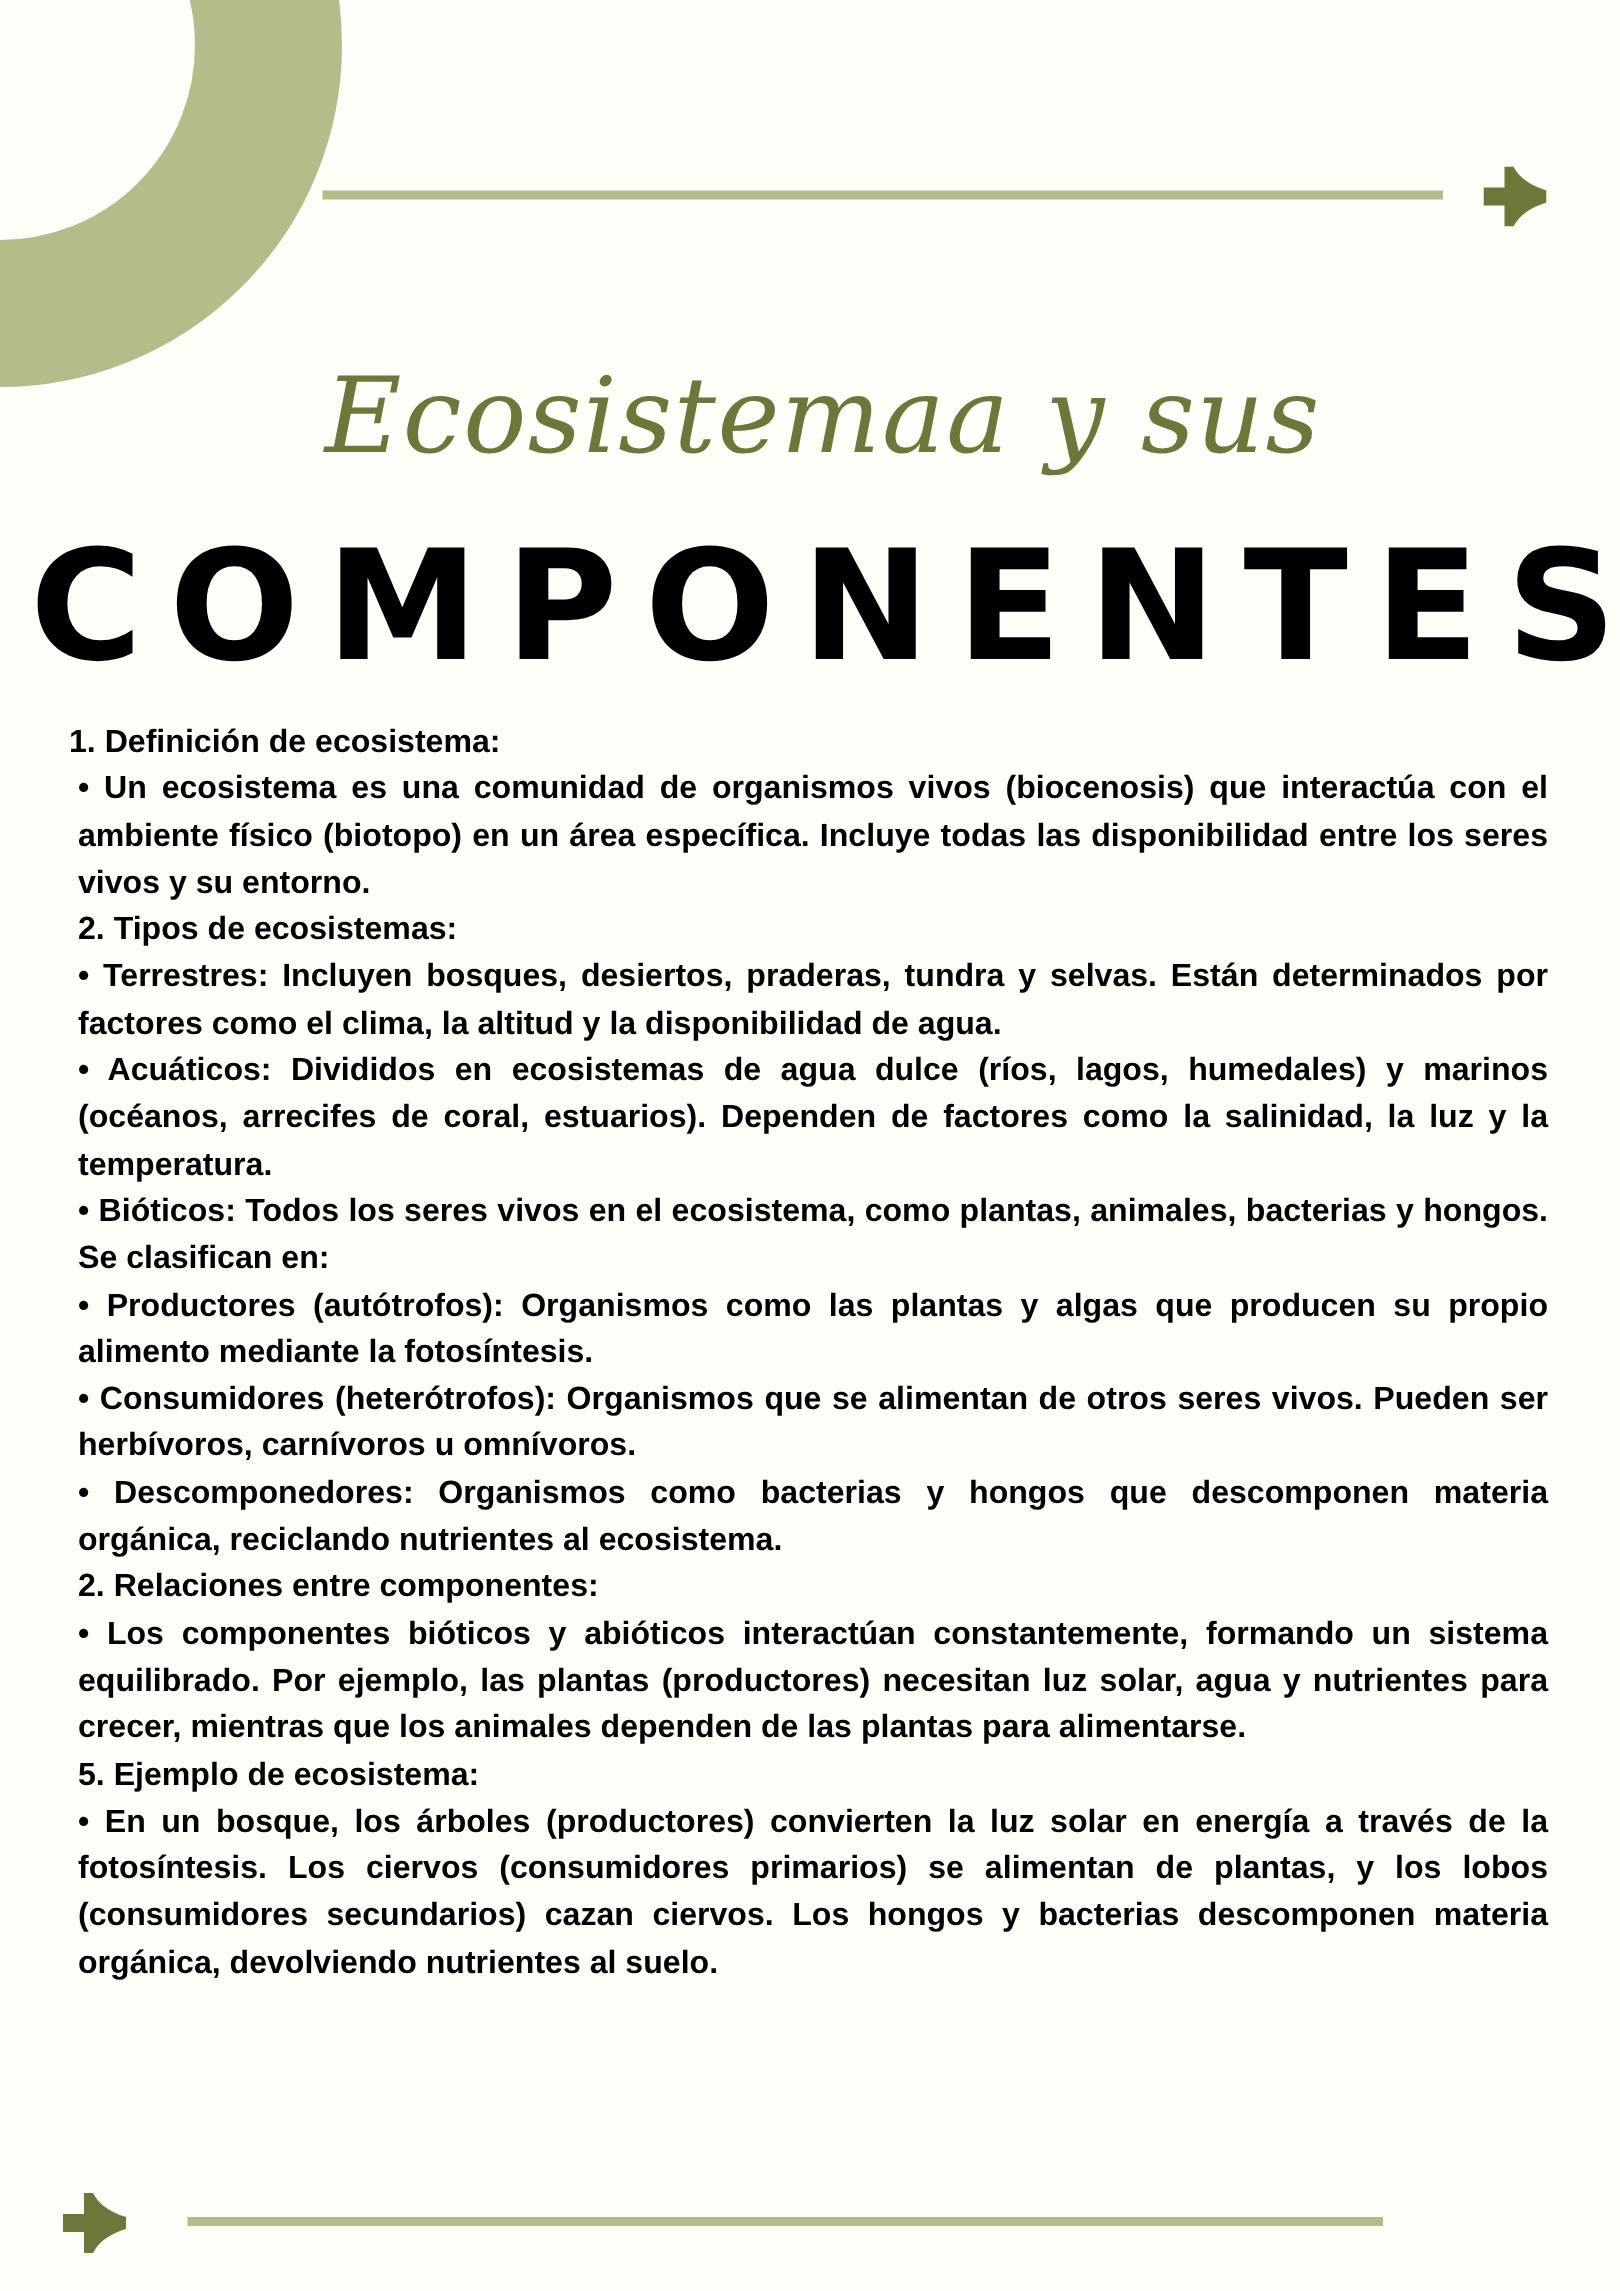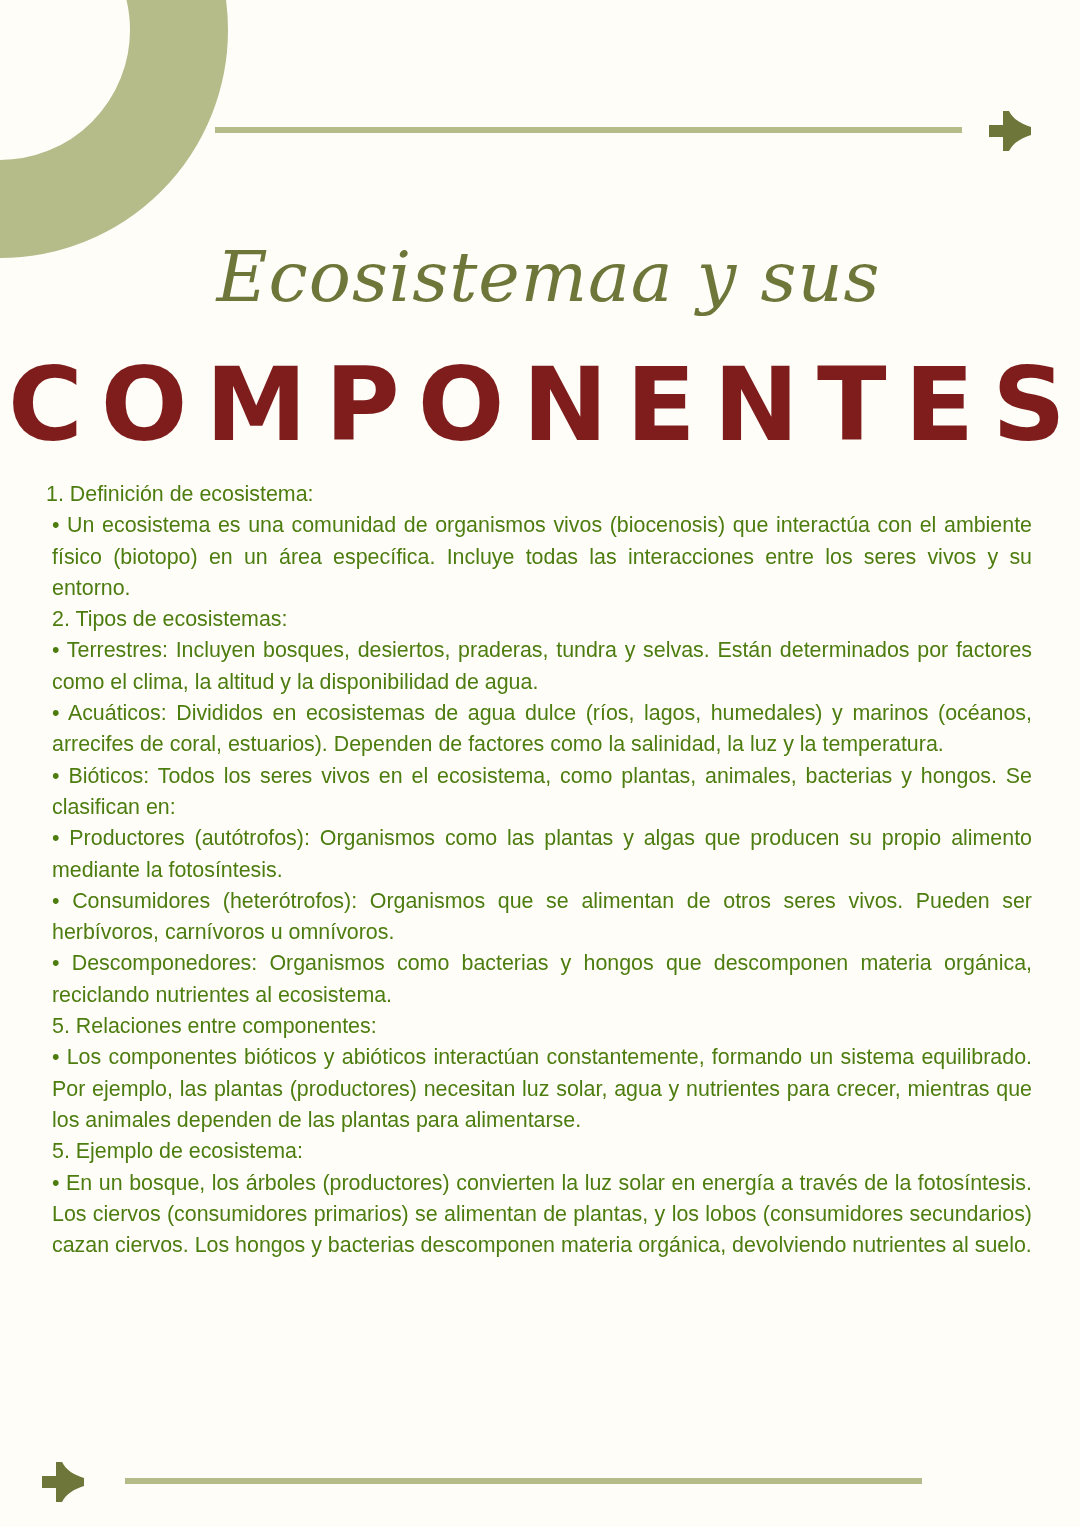--- a/index.html
+++ b/index.html
@@ -56,33 +56,34 @@
       position: absolute;
       left: 0;
       top: 345px;
       width: 1080px;
       text-align: center;
       font-family: "DejaVu Sans", sans-serif;
       font-weight: bold;
       font-size: 102px;
       line-height: 120px;
       letter-spacing: 18px;
-      padding-left: 8px;
+      padding-left: 20px;
       box-sizing: border-box;
-      color: #7f1d1d;
+      color: #000000;
     }
     .content {
       position: absolute;
       left: 46px;
       top: 479px;
       width: 986px;
       font-family: "Liberation Sans", sans-serif;
       font-size: 21.4px;
       line-height: 31.3px;
-      color: #4d7c0f;
+      color: #000000;
+      font-weight: bold;
     }
     .content p {
       margin: 0;
       text-align: justify;
     }
     .content p.heading { text-align: left; }
     .content p.indent { padding-left: 6px; }
   </style>
 </head>
 <body>
@@ -94,32 +95,32 @@
   <svg viewBox="0 0 42 40" xmlns="http://www.w3.org/2000/svg">
     <path d="M0 14 H14 V0 H20 C24 8 32 13 42 16 V24 C32 27 24 32 20 40 H14 V26 H0 Z" fill="#6e7639"></path>
   </svg>
 </div>
 
 <div class="title-script">Ecosistemaa y sus</div>
 <div class="title-main">COMPONENTES</div>
 
 <div class="content">
   <p class="heading">1. Definición de ecosistema:</p>
-  <p class="indent">• Un ecosistema es una comunidad de organismos vivos (biocenosis) que interactúa con el ambiente físico (biotopo) en un área específica. Incluye todas las interacciones entre los seres vivos y su entorno.</p>
+  <p class="indent">• Un ecosistema es una comunidad de organismos vivos (biocenosis) que interactúa con el ambiente físico (biotopo) en un área específica. Incluye todas las disponibilidad entre los seres vivos y su entorno.</p>
 
   <p class="heading indent">2. Tipos de ecosistemas:</p>
   <p class="indent">• Terrestres: Incluyen bosques, desiertos, praderas, tundra y selvas. Están determinados por factores como el clima, la altitud y la disponibilidad de agua.</p>
   <p class="indent">• Acuáticos: Divididos en ecosistemas de agua dulce (ríos, lagos, humedales) y marinos (océanos, arrecifes de coral, estuarios). Dependen de factores como la salinidad, la luz y la temperatura.</p>
 
   <p class="indent">• Bióticos: Todos los seres vivos en el ecosistema, como plantas, animales, bacterias y hongos. Se clasifican en:</p>
   <p class="indent">• Productores (autótrofos): Organismos como las plantas y algas que producen su propio alimento mediante la fotosíntesis.</p>
   <p class="indent">• Consumidores (heterótrofos): Organismos que se alimentan de otros seres vivos. Pueden ser herbívoros, carnívoros u omnívoros.</p>
   <p class="indent">• Descomponedores: Organismos como bacterias y hongos que descomponen materia orgánica, reciclando nutrientes al ecosistema.</p>
 
-  <p class="heading indent">5. Relaciones entre componentes:</p>
+  <p class="heading indent">2. Relaciones entre componentes:</p>
   <p class="indent">• Los componentes bióticos y abióticos interactúan constantemente, formando un sistema equilibrado. Por ejemplo, las plantas (productores) necesitan luz solar, agua y nutrientes para crecer, mientras que los animales dependen de las plantas para alimentarse.</p>
 
   <p class="heading indent">5. Ejemplo de ecosistema:</p>
   <p class="indent">• En un bosque, los árboles (productores) convierten la luz solar en energía a través de la fotosíntesis. Los ciervos (consumidores primarios) se alimentan de plantas, y los lobos (consumidores secundarios) cazan ciervos. Los hongos y bacterias descomponen materia orgánica, devolviendo nutrientes al suelo.</p>
 </div>
 
 <div class="arrow bottom">
   <svg viewBox="0 0 42 40" xmlns="http://www.w3.org/2000/svg">
     <path d="M0 14 H14 V0 H20 C24 8 32 13 42 16 V24 C32 27 24 32 20 40 H14 V26 H0 Z" fill="#6e7639"></path>
   </svg>

